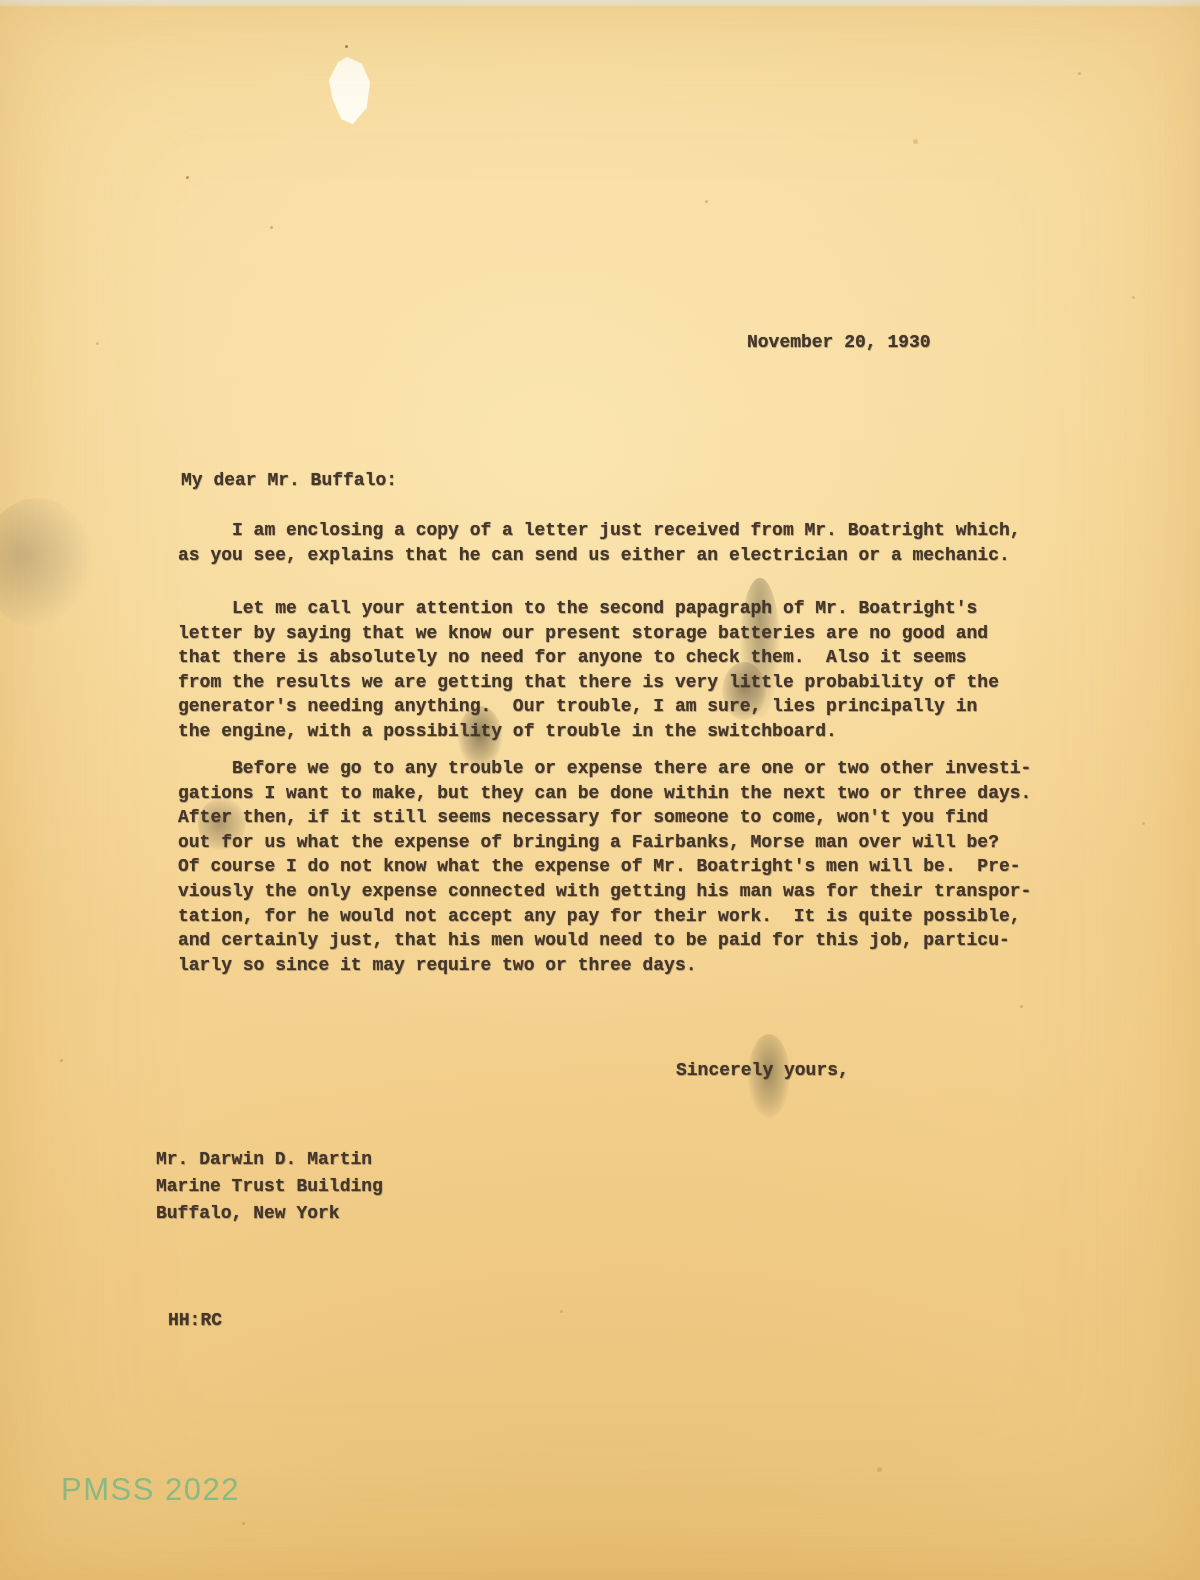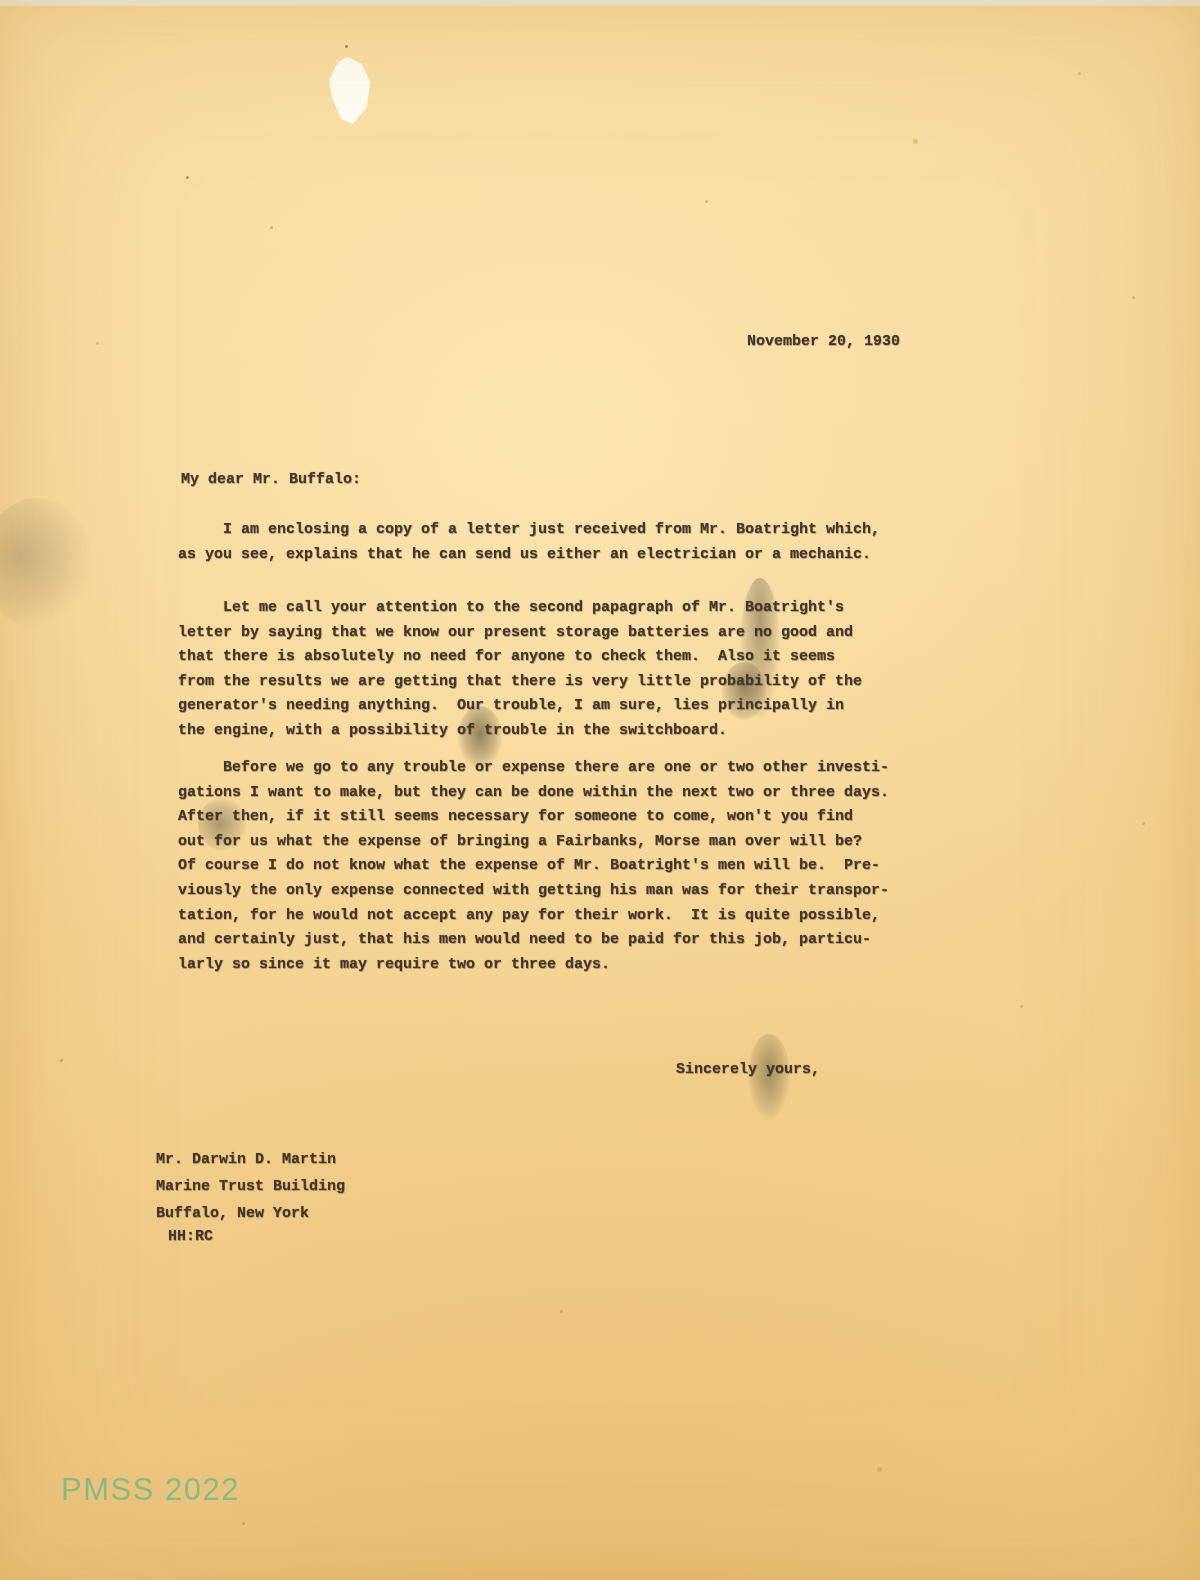--- a/index.html
+++ b/index.html
@@ -24,33 +24,33 @@
   }
   .white-spot{
     position:absolute;left:329px;top:57px;width:41px;height:67px;
     background:#fffef4;
     clip-path:polygon(45% 0,80% 10%,100% 38%,92% 76%,58% 100%,30% 93%,8% 62%,0 34%,22% 8%);
     box-shadow:0 0 10px 4px rgba(255,250,225,.85);
   }
   .tw{
     position:absolute;white-space:pre;
     font-family:"Liberation Mono","DejaVu Sans Mono",monospace;
-    font-weight:bold;font-size:15px;line-height:24.6px;
+    font-weight:bold;font-size:18px;line-height:24.6px;
     color:#44362a;
     text-shadow:0 0 1px rgba(68,54,42,.6), .6px .5px .6px rgba(68,54,42,.33);
   }
   .date{left:747px;top:330px;}
   .salutation{left:181px;top:468px;}
   .para{left:178px;}
   .p1{top:518px;}
   .p2{top:596px;}
   .p3{top:756px;}
   .closing{left:676px;top:1058px;}
   .recipient{left:156px;top:1146px;line-height:27px;}
-  .initials{left:168px;top:1225px;font-family:Liberation Mono, monospace;}
+  .initials{left:168px;top:1308px;font-family:Liberation Mono, monospace;}
   .watermark{
     position:absolute;left:61px;top:1472px;
     font-family:"Liberation Sans",sans-serif;font-size:31px;font-weight:400;
     letter-spacing:1.5px;color:rgba(106,186,140,.8);text-align:right;
   }
   .smudge{position:absolute;pointer-events:none;border-radius:50%;}
   .sm-left-edge{left:-18px;top:498px;width:110px;height:130px;
     background:radial-gradient(ellipse at 35% 45%, rgba(96,92,82,.30) 0%, rgba(96,92,82,.12) 45%, rgba(96,92,82,0) 72%);}
   .sm-streak-paragraph{left:740px;top:578px;width:40px;height:140px;
     background:radial-gradient(ellipse at 50% 30%, rgba(70,62,44,.42) 0%, rgba(70,62,44,.16) 50%, rgba(70,62,44,0) 75%);}

